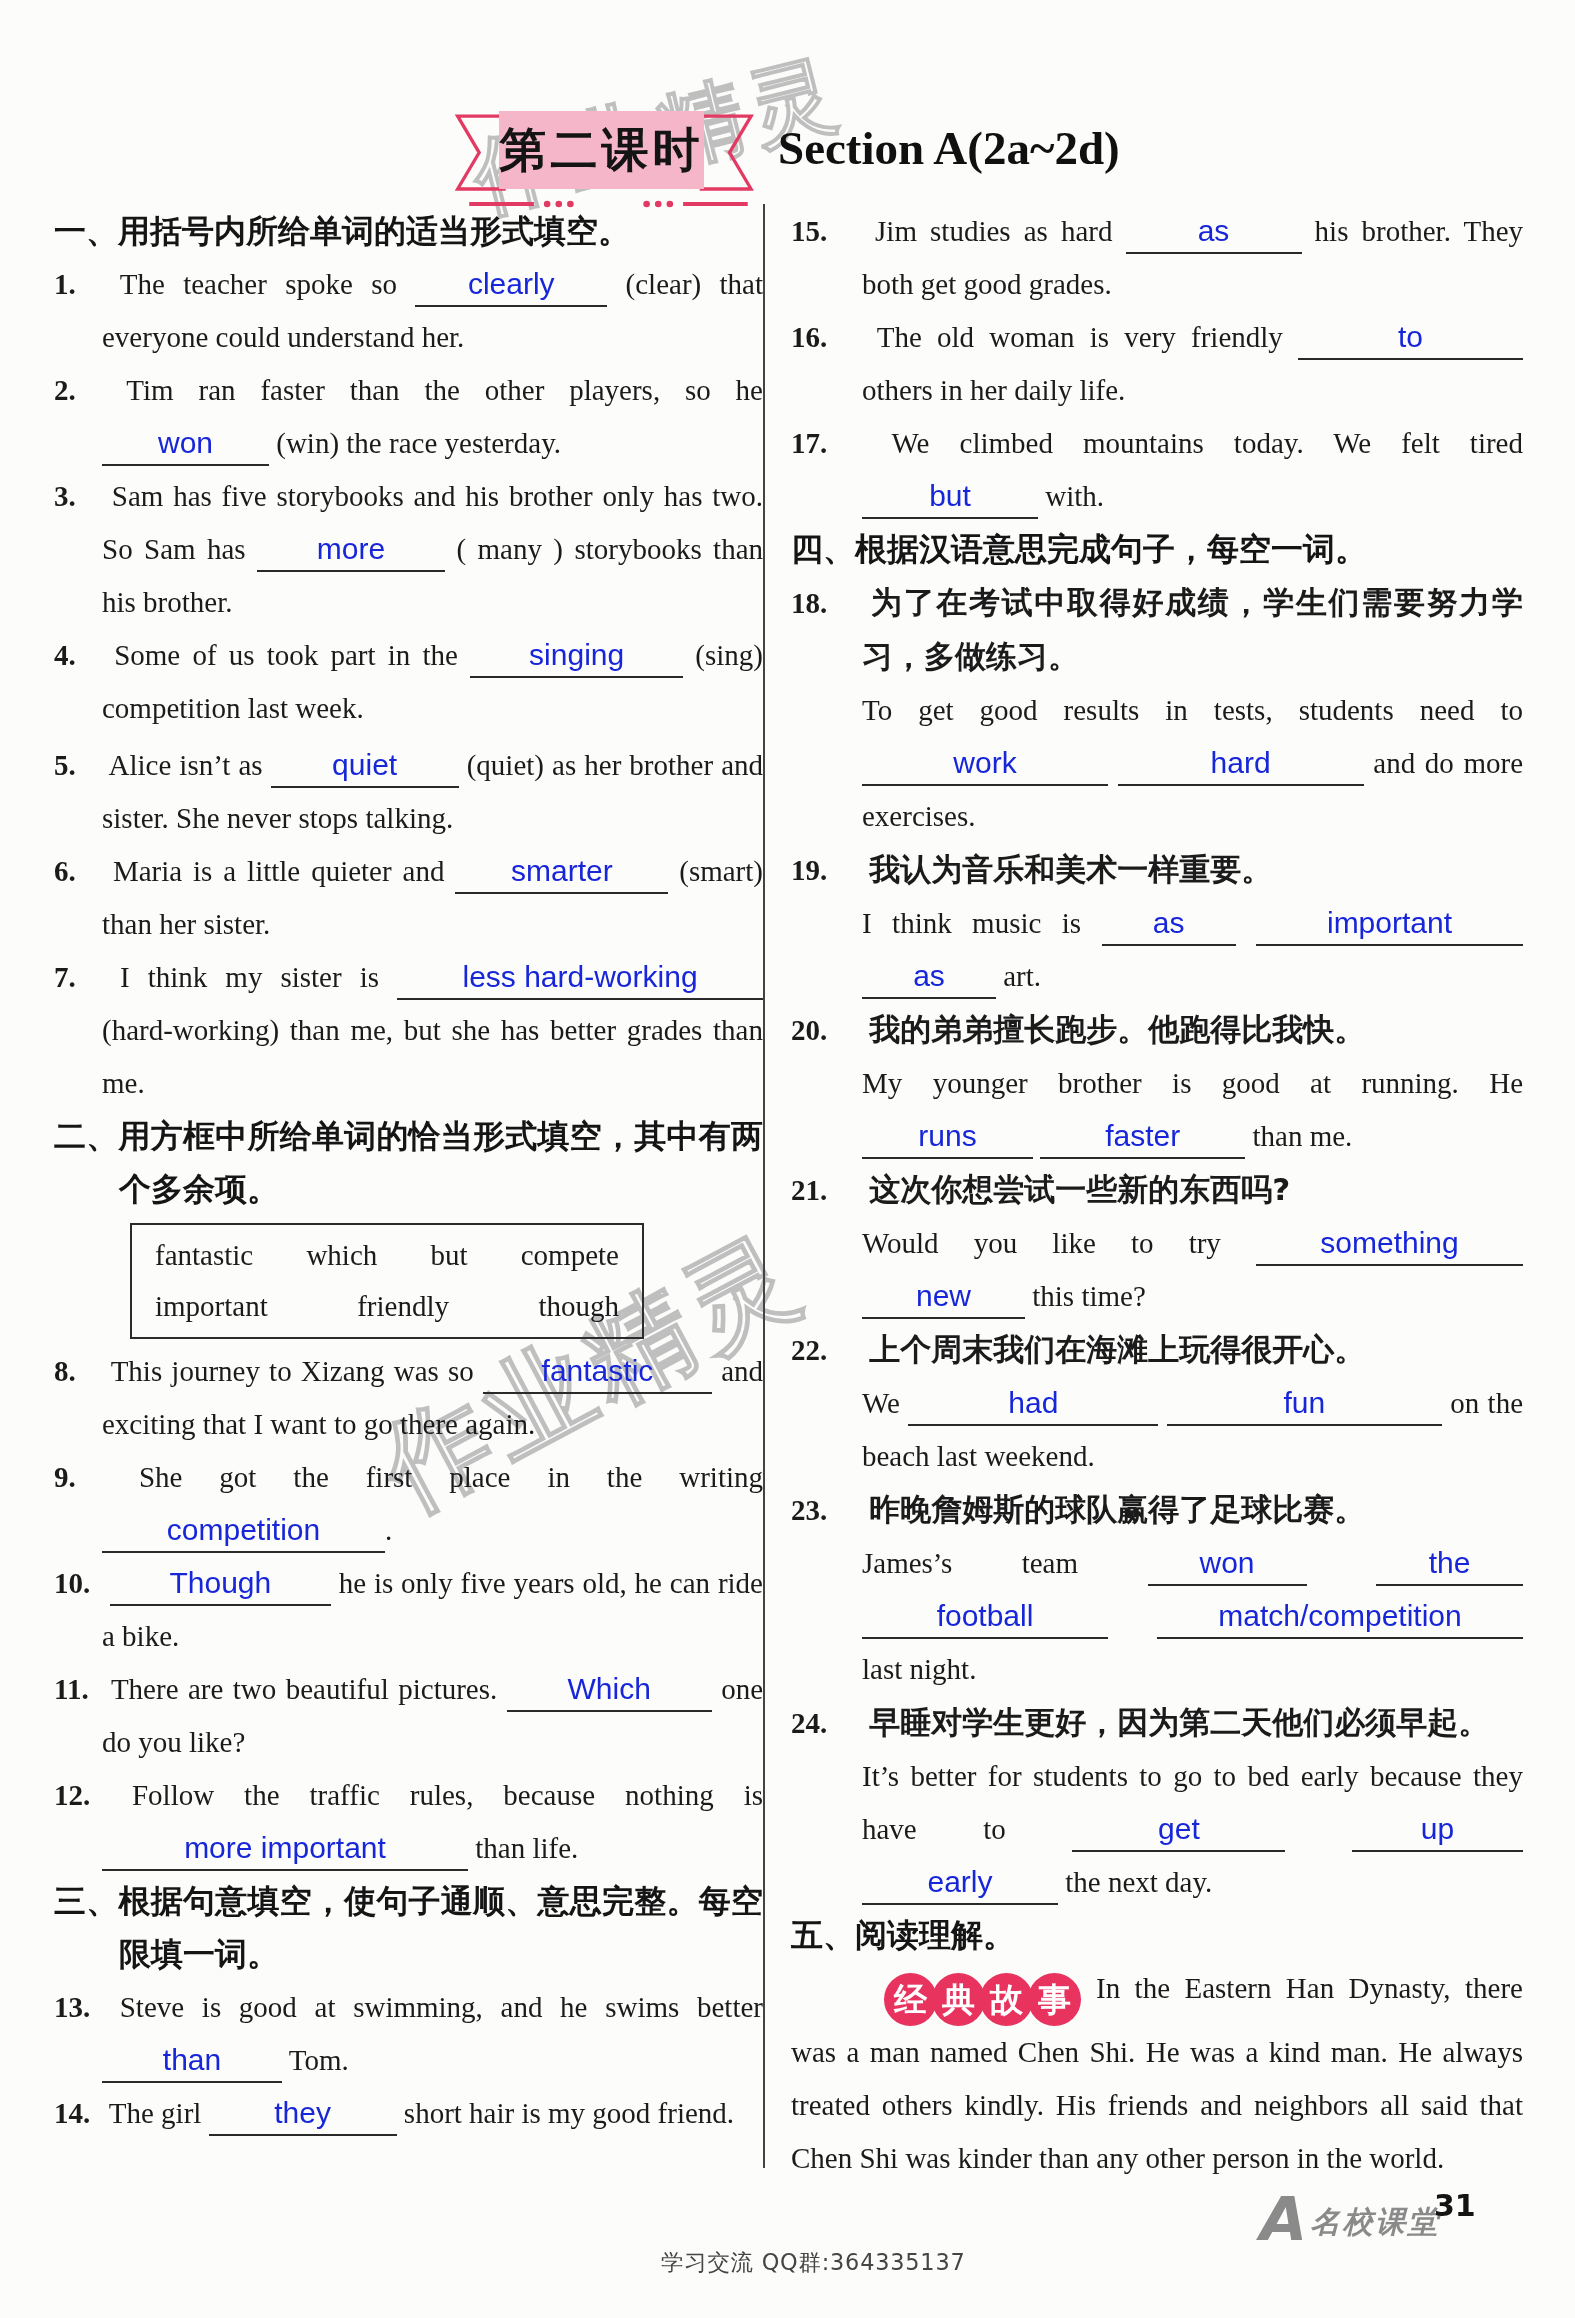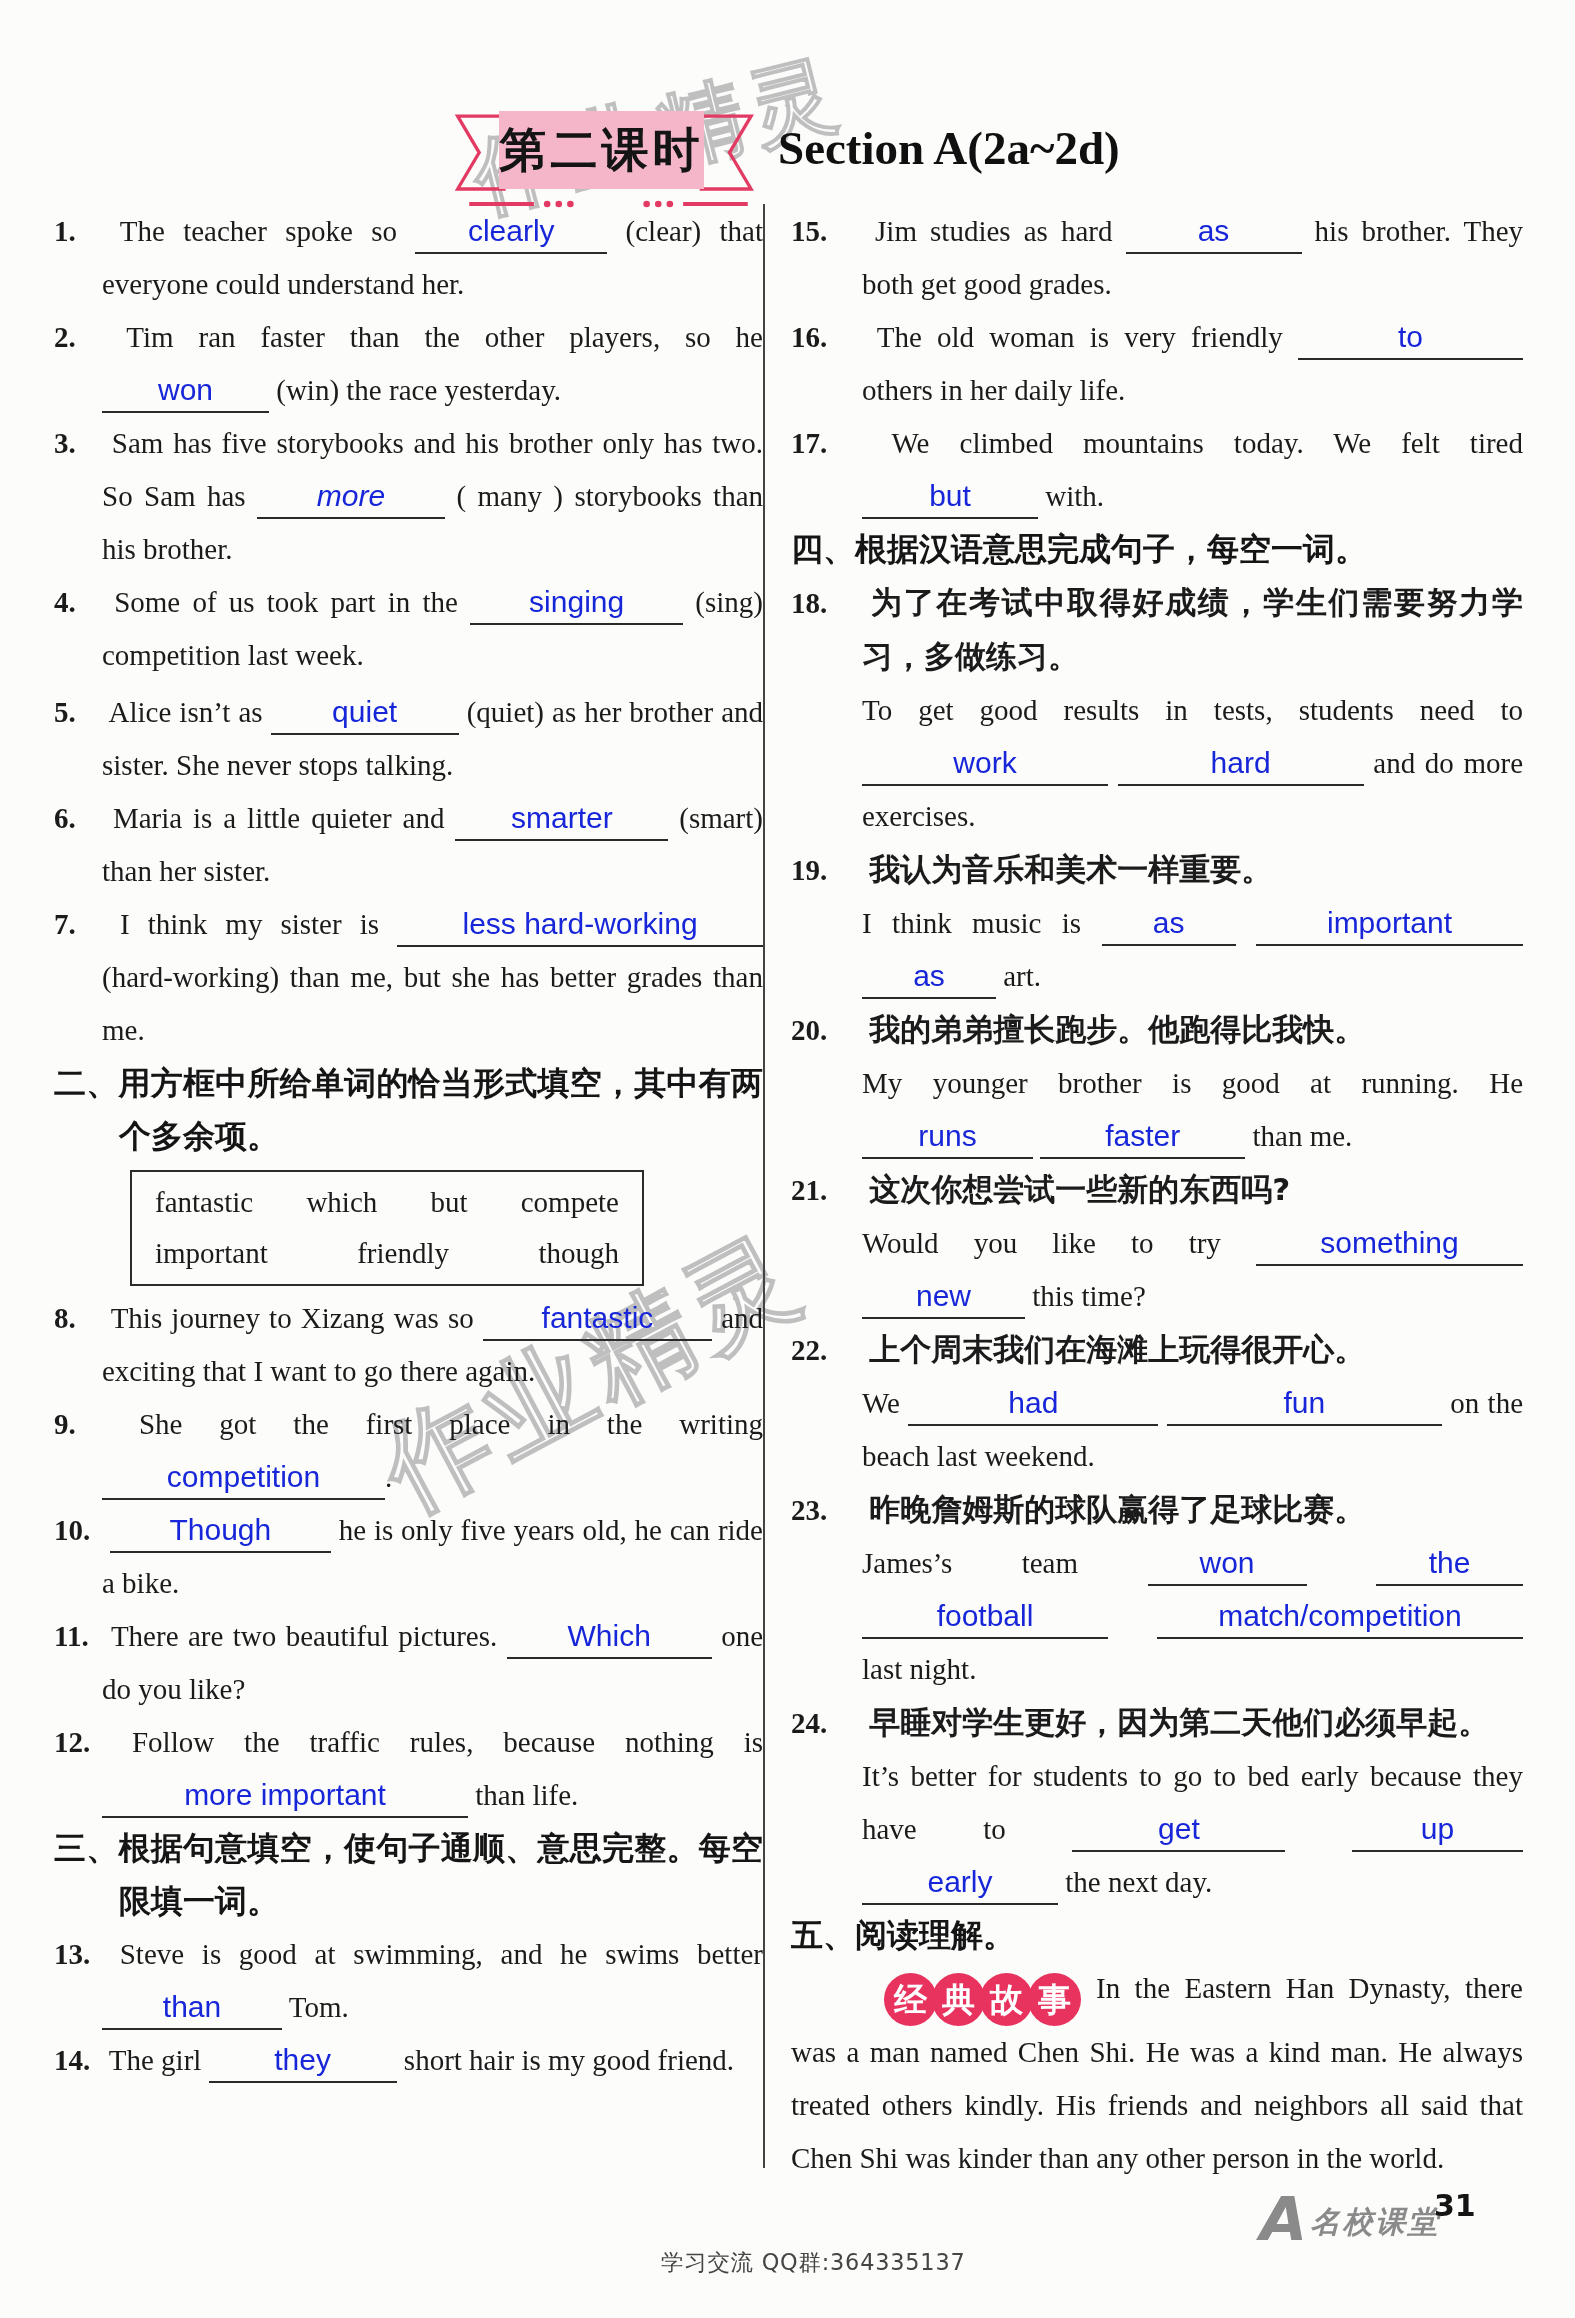--- a/index.html
+++ b/index.html
@@ -81,23 +81,24 @@
         <circle cx="264" cy="118" r="4" fill="#e23a63"></circle>
       <line x1="280" y1="118" x2="358" y2="118" stroke="#e23a63" stroke-width="5"></line>
     </svg>
     <div class="ribbon-box">第二课时</div>
   </div>
   <div class="section-title">Section A(2a~2d)</div>
 
   <div class="divider"></div>
 
   <main id="col-left" class="col">
+      <div class="heading">一、用括号内所给单词的适当形式填空。</div>
       <div class="item"><span class="num">1.</span> <span class="txt">The teacher spoke so</span> <span class="blank" style="min-width: 182px;"><span class="ans">clearly</span></span> <span class="txt">(clear) that everyone could understand her.</span></div>
       <div class="item"><span class="num">2.</span> <span class="txt">Tim ran faster than the other players, so he</span> <span class="blank" style="min-width: 157px;"><span class="ans">won</span></span> <span class="txt">(win) the race yesterday.</span></div>
-      <div class="item"><span class="num">3.</span> <span class="txt">Sam has five storybooks and his brother only has two. So Sam has</span> <span class="blank" style="min-width: 178px; font-style: italic;"><span class="ans">more</span></span> <span class="txt">( many ) storybooks than his brother.</span></div>
+      <div class="item"><span class="num">3.</span> <span class="txt">Sam has five storybooks and his brother only has two. So Sam has</span> <span class="blank" style="min-width: 178px;"><span class="ans">more</span></span> <span class="txt">( many ) storybooks than his brother.</span></div>
       <div class="item"><span class="num">4.</span> <span class="txt">Some of us took part in the</span> <span class="blank" style="min-width: 203px;"><span class="ans">singing</span></span> <span class="txt">(sing) competition last week.</span></div>
       <div class="item"><span class="num">5.</span> <span class="txt">Alice isn’t as</span> <span class="blank" style="min-width: 178px; margin-top: 12px;"><span class="ans">quiet</span></span> <span class="txt">(quiet) as her brother and sister. She never stops talking.</span></div>
       <div class="item"><span class="num">6.</span> <span class="txt">Maria is a little quieter and</span> <span class="blank" style="min-width: 203px;"><span class="ans">smarter</span></span> <span class="txt">(smart) than her sister.</span></div>
       <div class="item"><span class="num">7.</span> <span class="txt">I think my sister is</span> <span class="blank" style="min-width: 356px;"><span class="ans">less hard-working</span></span> <span class="txt">(hard-working) than me, but she has better grades than me.</span></div>
       <div class="heading">二、用方框中所给单词的恰当形式填空，其中有两个多余项。</div>
       <div class="wordbox">
         <div class="wb-row">
           <span class="wb-word">fantastic</span>
           <span class="wb-word">which</span>
           <span class="wb-word">but</span>

